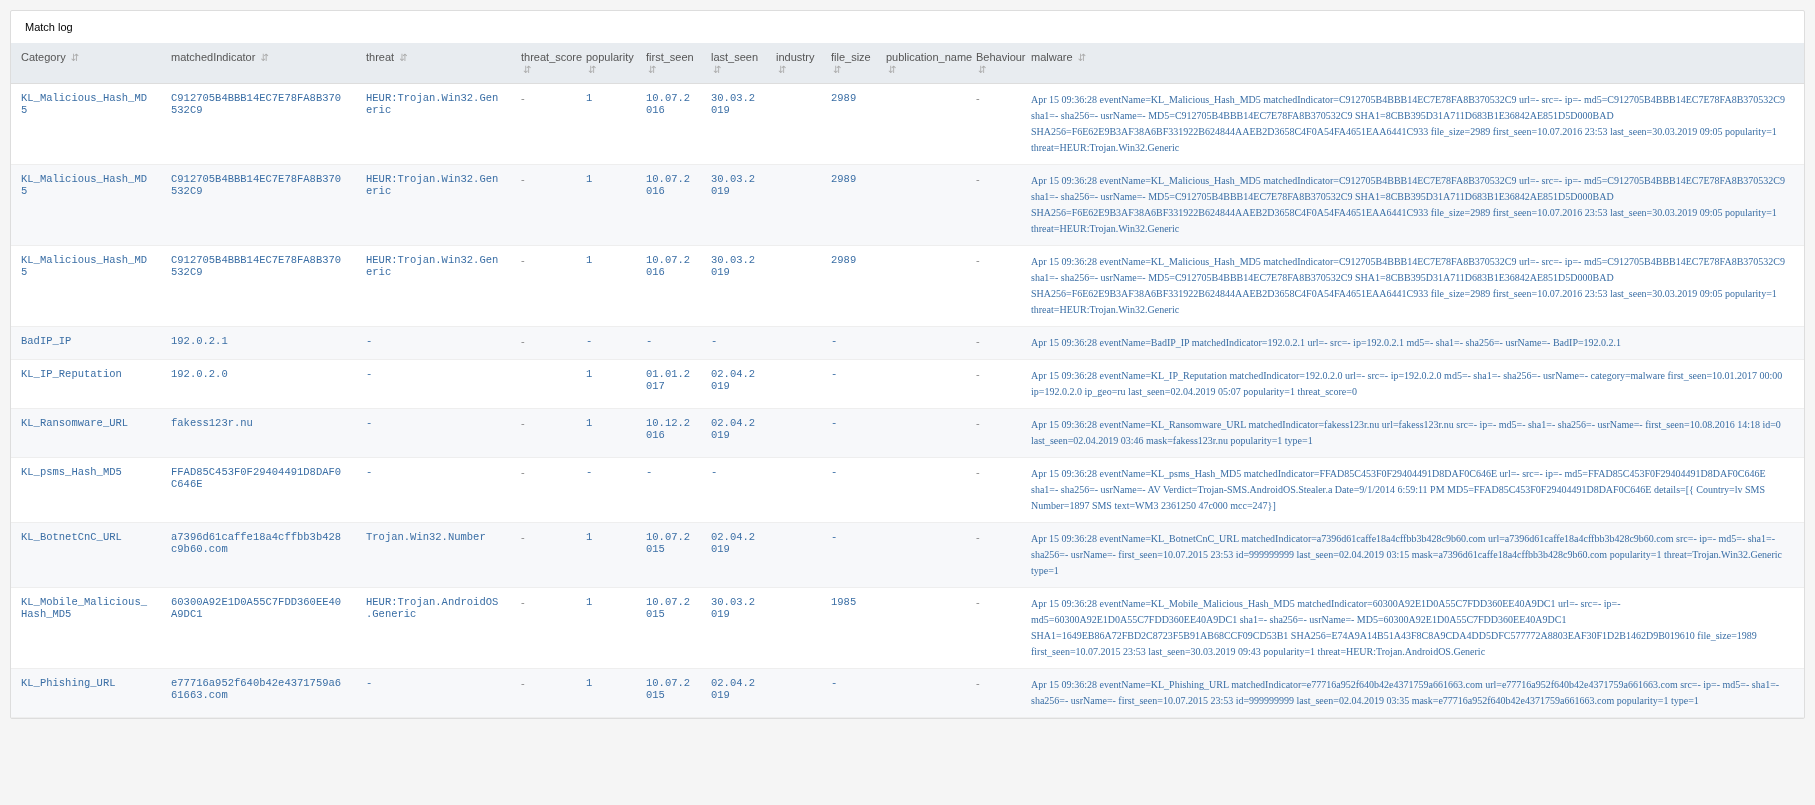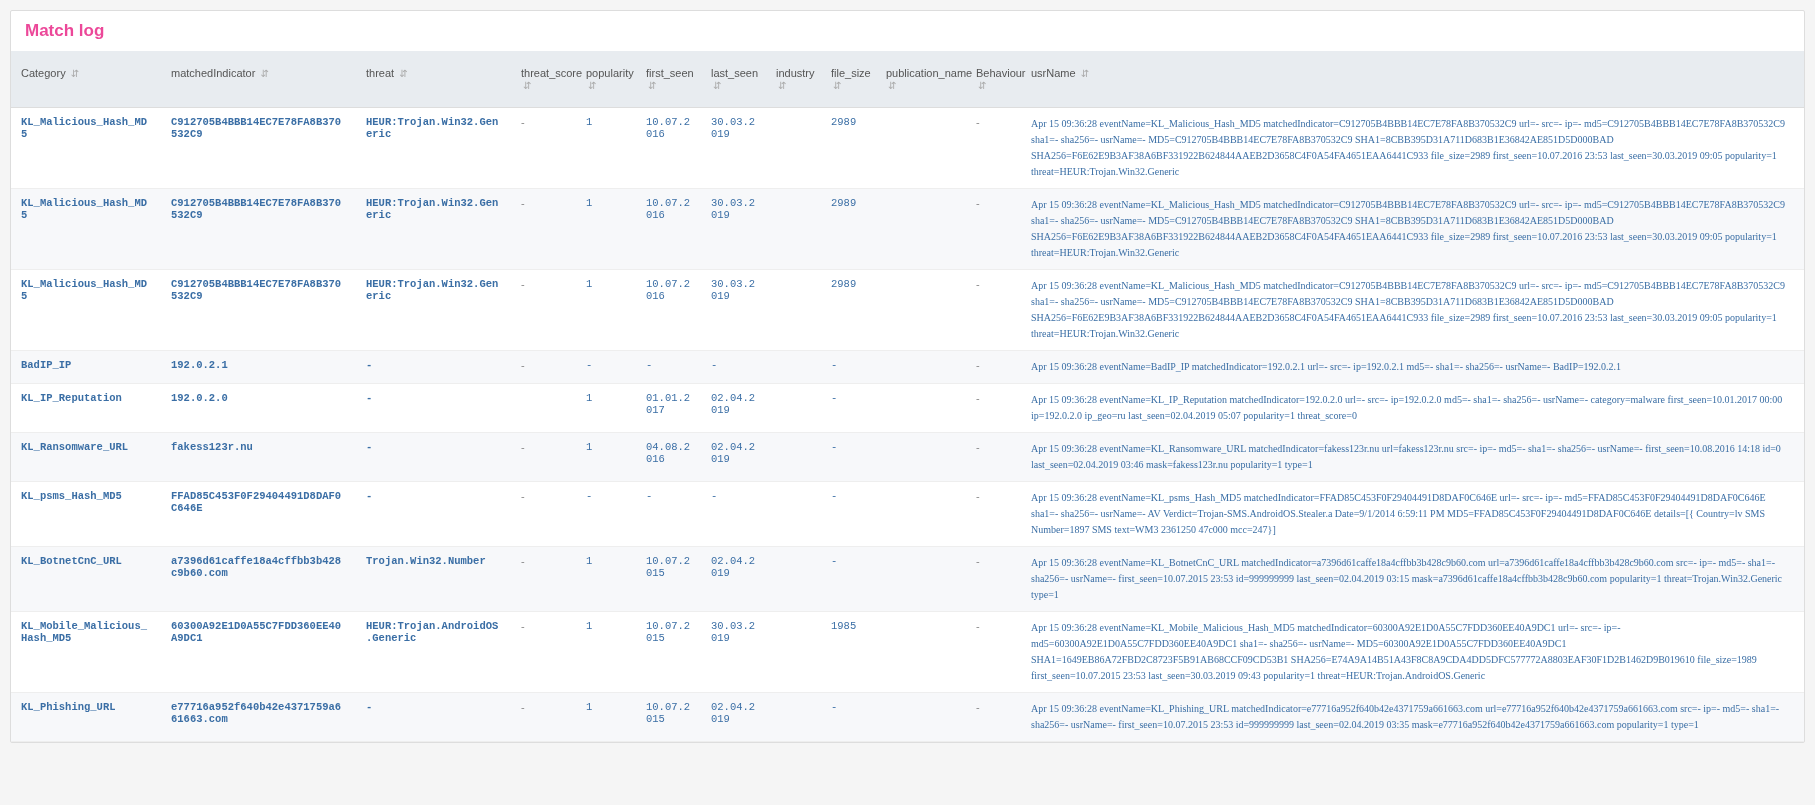--- a/index.html
+++ b/index.html
@@ -9,34 +9,34 @@
   background: #f5f5f5;
   color: #333;
   padding: 10px;
 }
 .panel {
   background: #fff;
   border: 1px solid #ddd;
   border-radius: 2px;
 }
 .panel-title {
-  font-weight: bold;
-  font-size: 17px;
+  font-weight: normal;
+  font-size: 11px;
   padding: 10px 14px;
-  color: #ec4899;
+  color: #000000;
 }
 table {
   width: 100%;
   border-collapse: collapse;
   table-layout: fixed;
 }
 thead th {
   background: #e8ecf0;
   text-align: left;
-  padding: 16px 10px;
+  padding: 8px 10px;
   font-weight: normal;
   font-size: 11px;
   color: #555;
   border-bottom: 1px solid #ddd;
   vertical-align: top;
   cursor: pointer;
 }
 thead th .sort-icon {
   font-size: 10px;
   color: #aaa;
@@ -44,21 +44,21 @@
 }
 tbody tr:nth-child(even) { background: #f7f8fa; }
 tbody td {
   padding: 8px 10px;
   font-size: 11px;
   vertical-align: top;
   border-bottom: 1px solid #eee;
   word-wrap: break-word;
   overflow-wrap: break-word;
 }
-.link { color: #3a6ea5; cursor: pointer; font-weight: bold; }
+.link { color: #3a6ea5; cursor: pointer; }
 .mono { font-family: "Courier New", monospace; font-size: 10.5px; color: #3a6ea5; }
 .events-cell {
   font-family: Liberation Serif, serif;
   font-size: 10px;
   color: #3a6ea5;
   line-height: 1.6;
 }
 .grey { color: #888; }
 .col-category   { width: 150px; }
 .col-indicator  { width: 195px; }
@@ -100,21 +100,21 @@
           <th><span>matchedIndicator</span> <span class="sort-icon">⇵</span></th>
           <th><span>threat</span> <span class="sort-icon">⇵</span></th>
           <th><span>threat_score</span> <span class="sort-icon">⇵</span></th>
           <th><span>popularity</span> <span class="sort-icon">⇵</span></th>
           <th><span>first_seen</span> <span class="sort-icon">⇵</span></th>
           <th><span>last_seen</span> <span class="sort-icon">⇵</span></th>
           <th><span>industry</span> <span class="sort-icon">⇵</span></th>
           <th><span>file_size</span> <span class="sort-icon">⇵</span></th>
           <th><span>publication_name</span> <span class="sort-icon">⇵</span></th>
           <th><span>Behaviour</span> <span class="sort-icon">⇵</span></th>
-          <th><span>usrName</span> <span class="sort-icon">⇵</span></th>
+          <th><span>malware</span> <span class="sort-icon">⇵</span></th>
         </tr>
     </thead>
     <tbody id="body-rows">
         <tr>
           <td class="mono link">KL_Malicious_Hash_MD5</td>
           <td class="mono link">C912705B4BBB14EC7E78FA8B370532C9</td>
           <td class="mono link">HEUR:Trojan.Win32.Generic</td>
           <td class="grey">-</td>
           <td class="mono">1</td>
           <td class="mono">10.07.2016</td>
@@ -180,21 +180,21 @@
           <td class="grey"></td>
           <td class="grey">-</td>
           <td class="events-cell">Apr 15 09:36:28 eventName=KL_IP_Reputation matchedIndicator=192.0.2.0 url=- src=- ip=192.0.2.0 md5=- sha1=- sha256=- usrName=- category=malware first_seen=10.01.2017 00:00 ip=192.0.2.0 ip_geo=ru last_seen=02.04.2019 05:07 popularity=1 threat_score=0</td>
         </tr>
         <tr>
           <td class="mono link">KL_Ransomware_URL</td>
           <td class="mono link">fakess123r.nu</td>
           <td class="mono link">-</td>
           <td class="grey">-</td>
           <td class="mono">1</td>
-          <td class="mono">04.08.2016</td>
+          <td class="mono">10.12.2016</td>
           <td class="mono">02.04.2019</td>
           <td class="grey"></td>
           <td class="mono">-</td>
           <td class="grey"></td>
           <td class="grey">-</td>
           <td class="events-cell">Apr 15 09:36:28 eventName=KL_Ransomware_URL matchedIndicator=fakess123r.nu url=fakess123r.nu src=- ip=- md5=- sha1=- sha256=- usrName=- first_seen=10.08.2016 14:18 id=0 last_seen=02.04.2019 03:46 mask=fakess123r.nu popularity=1 type=1</td>
         </tr>
         <tr>
           <td class="mono link">KL_psms_Hash_MD5</td>
           <td class="mono link">FFAD85C453F0F29404491D8DAF0C646E</td>

